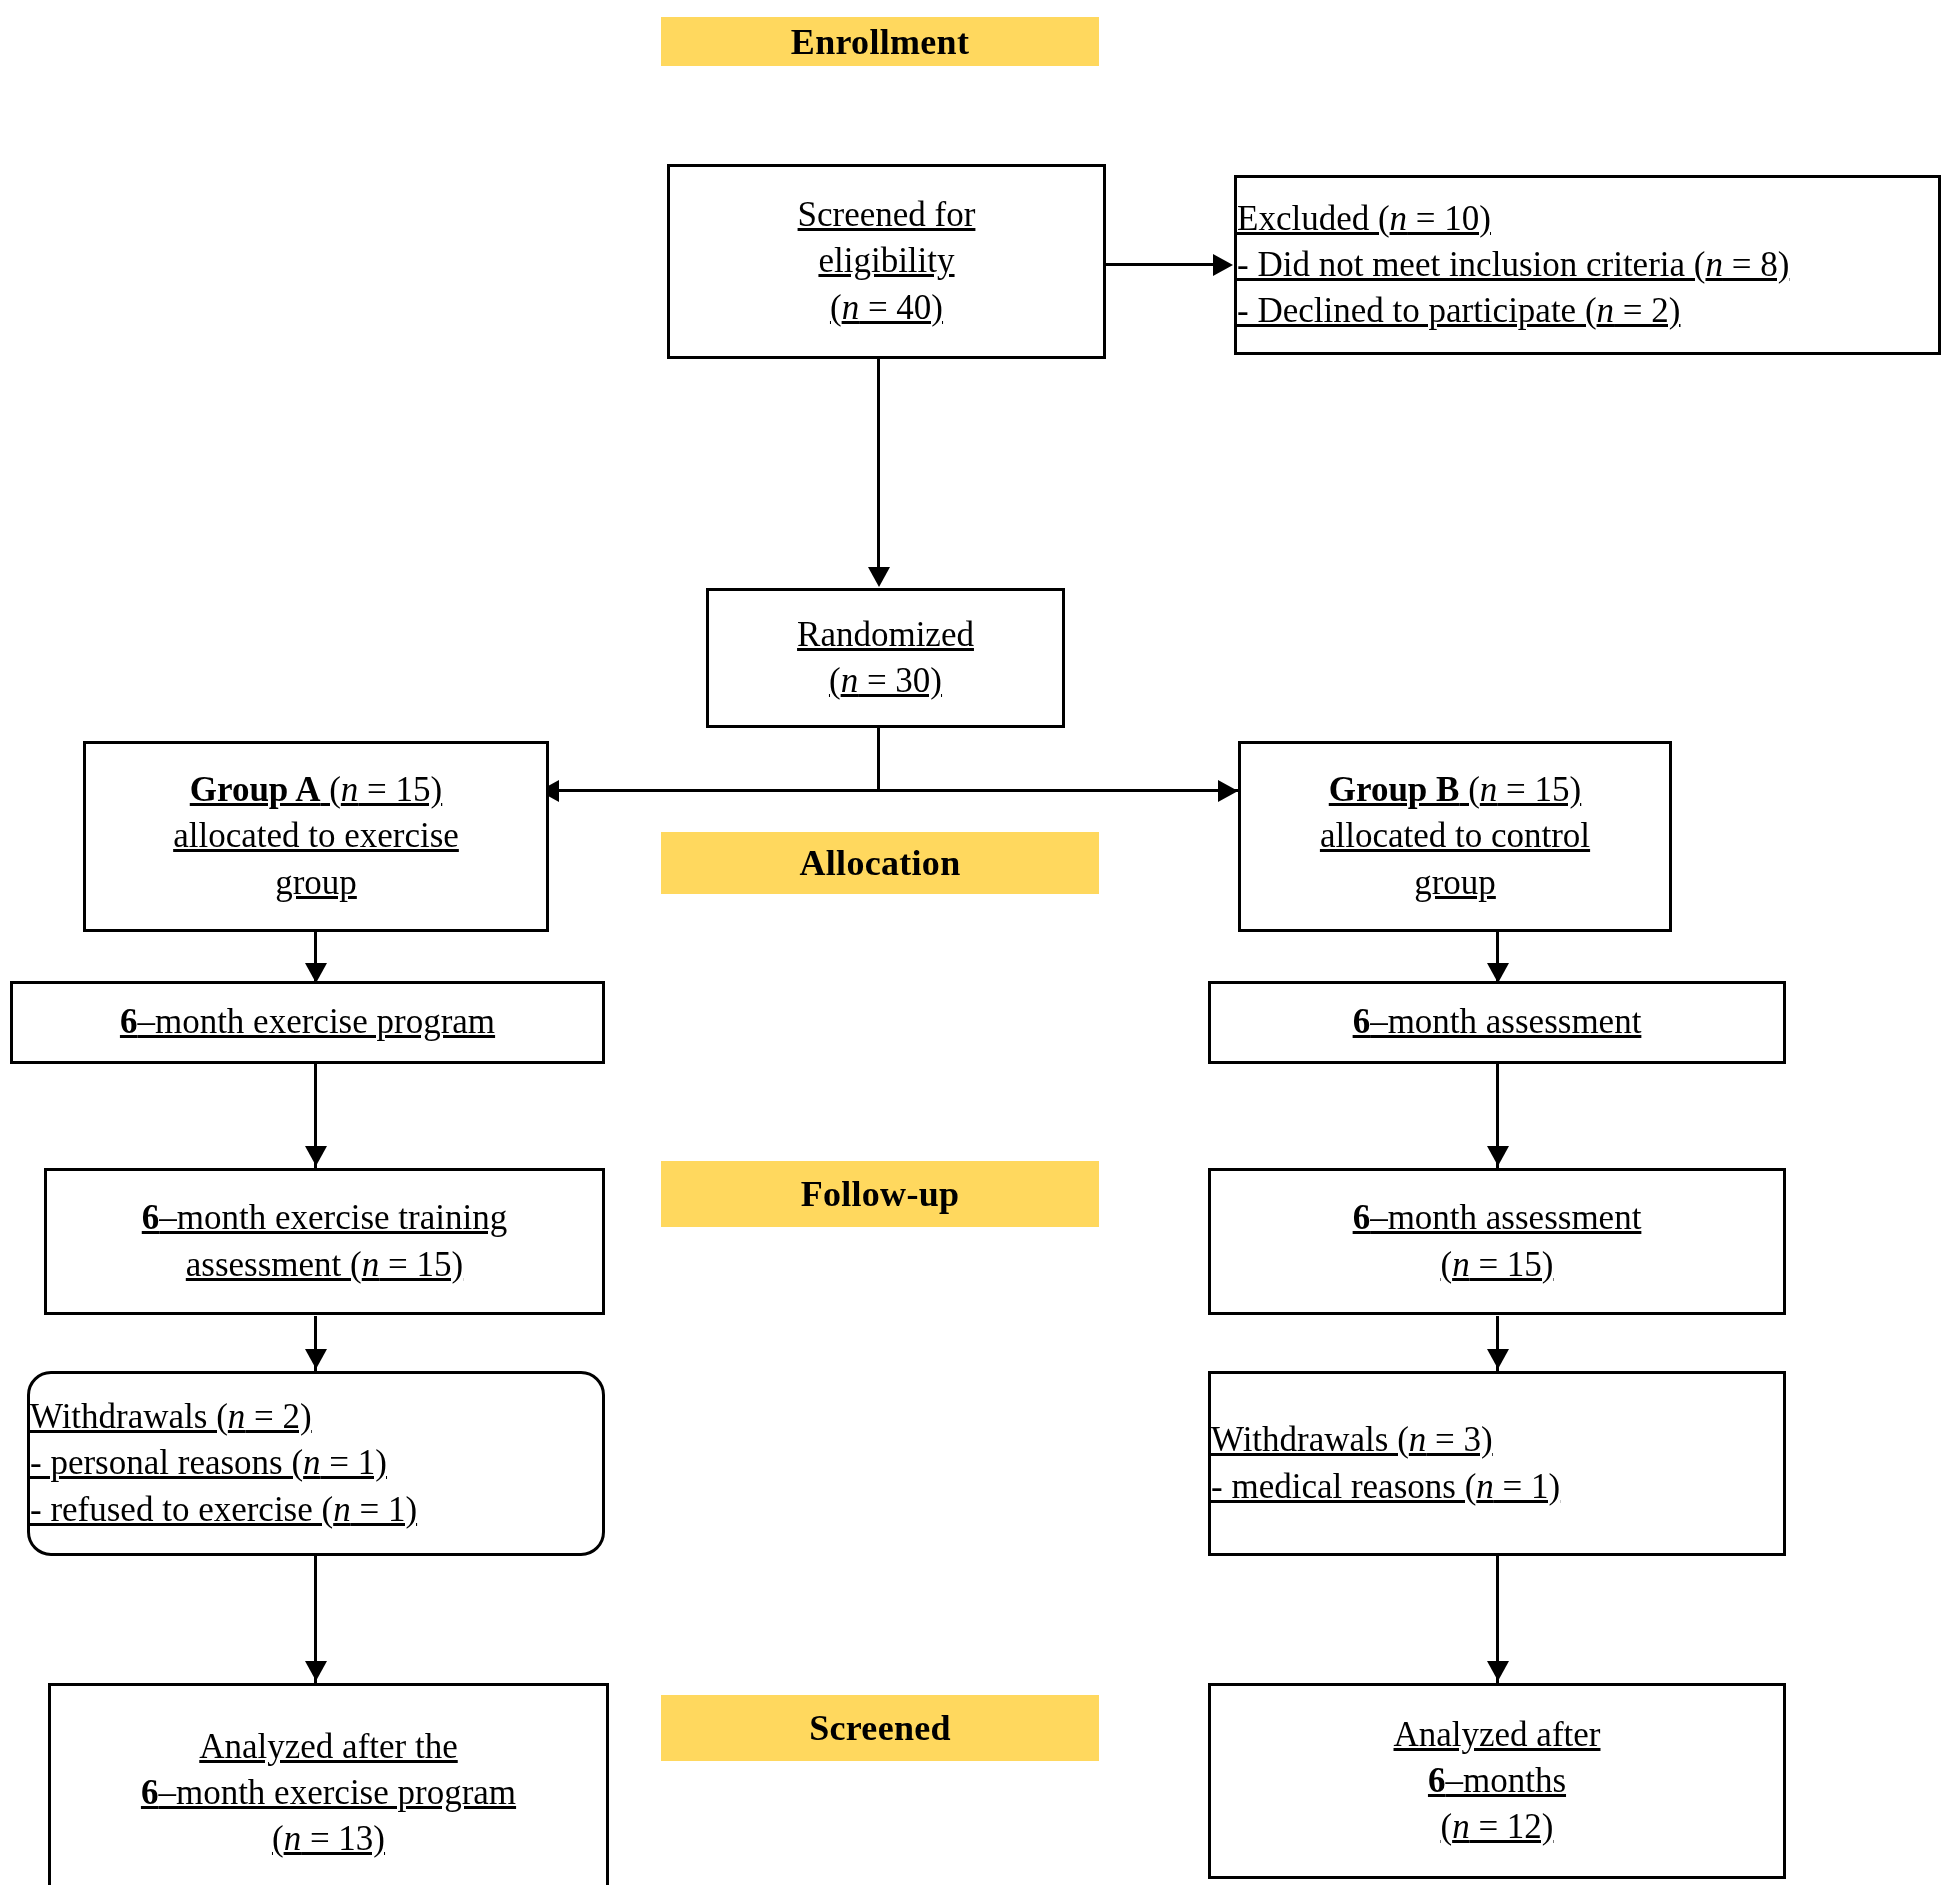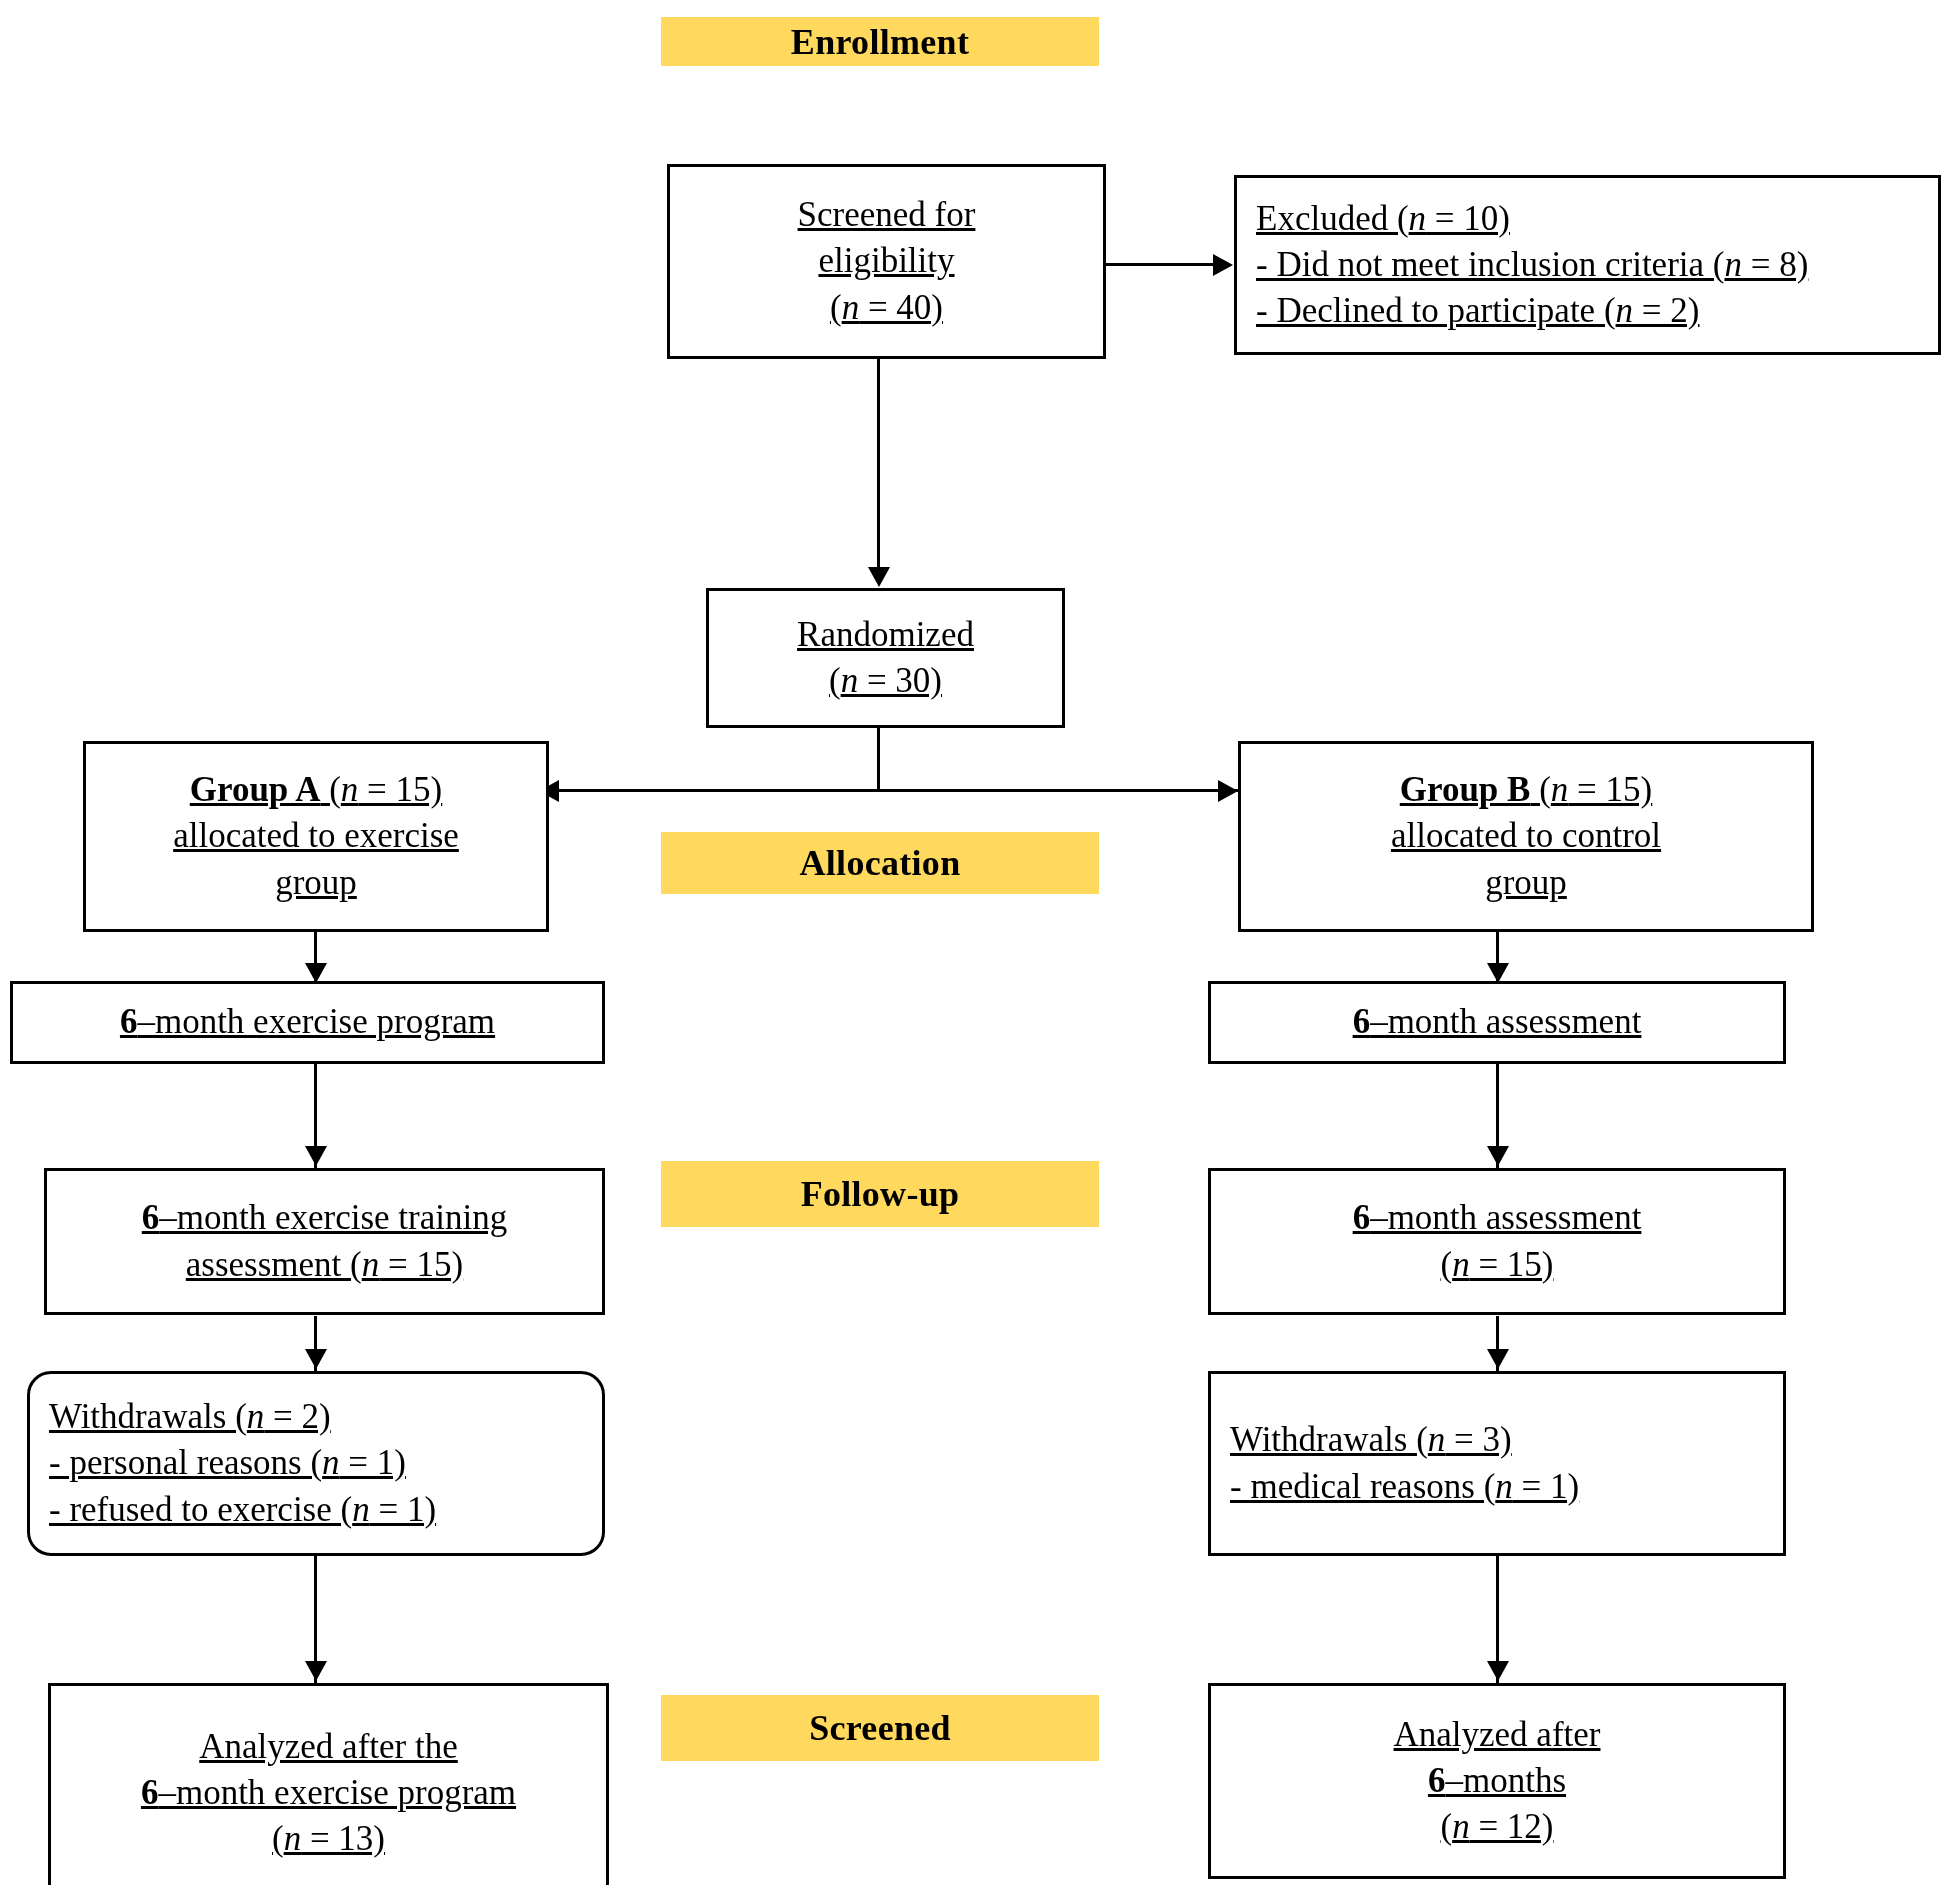--- a/index.html
+++ b/index.html
@@ -19,21 +19,21 @@
     box-sizing:border-box;
     border:3.4px solid #000000;
     background:#ffffff;
     display:flex;
     flex-direction:column;
     justify-content:center;
     font-size:35px;
     line-height:1.32;
   }
   .box.ctr{align-items:center;text-align:center;}
-  .box.lft{align-items:flex-start;text-align:left;padding-left:19px;padding-right:10px;}
+  .box.lft{align-items:flex-start;text-align:left;padding-right:10px;}
   .box .ln{display:block;white-space:nowrap;text-decoration:underline;}
   .stage-label{
     position:absolute;
     background:#FFD85E;
     display:flex;
     align-items:center;
     justify-content:center;
     font-weight:bold;
     font-size:36px;
     letter-spacing:0.3px;
@@ -113,21 +113,21 @@
   <div class="hline" style="left:553px;top:789px;width:685px;"></div>
   <div class="arrow-l" style="left:539px;top:780px;"></div>
   <div class="arrow-r" style="left:1218px;top:780px;"></div>
 
   <div class="box ctr" style="left:83px;top:741px;width:466px;height:191px;">
     <span class="ln"><b class="h">Group A</b> (<i class="n">n</i> = 15)</span>
     <span class="ln">allocated to exercise</span>
     <span class="ln">group</span>
   </div>
 
-  <div class="box ctr" style="left:1238px;top:741px;width:576px;height:191px;">
+  <div class="box ctr" style="left:1238px;top:741px;width:434px;height:191px;">
     <span class="ln"><b class="h">Group B</b> (<i class="n">n</i> = 15)</span>
     <span class="ln">allocated to control</span>
     <span class="ln">group</span>
   </div>
 
   <div class="vline" style="left:314px;top:932px;height:52px;"></div>
   <div class="arrow-d" style="left:305px;top:963px;"></div>
 
   <div class="vline" style="left:1496px;top:932px;height:52px;"></div>
   <div class="arrow-d" style="left:1487px;top:963px;"></div>

